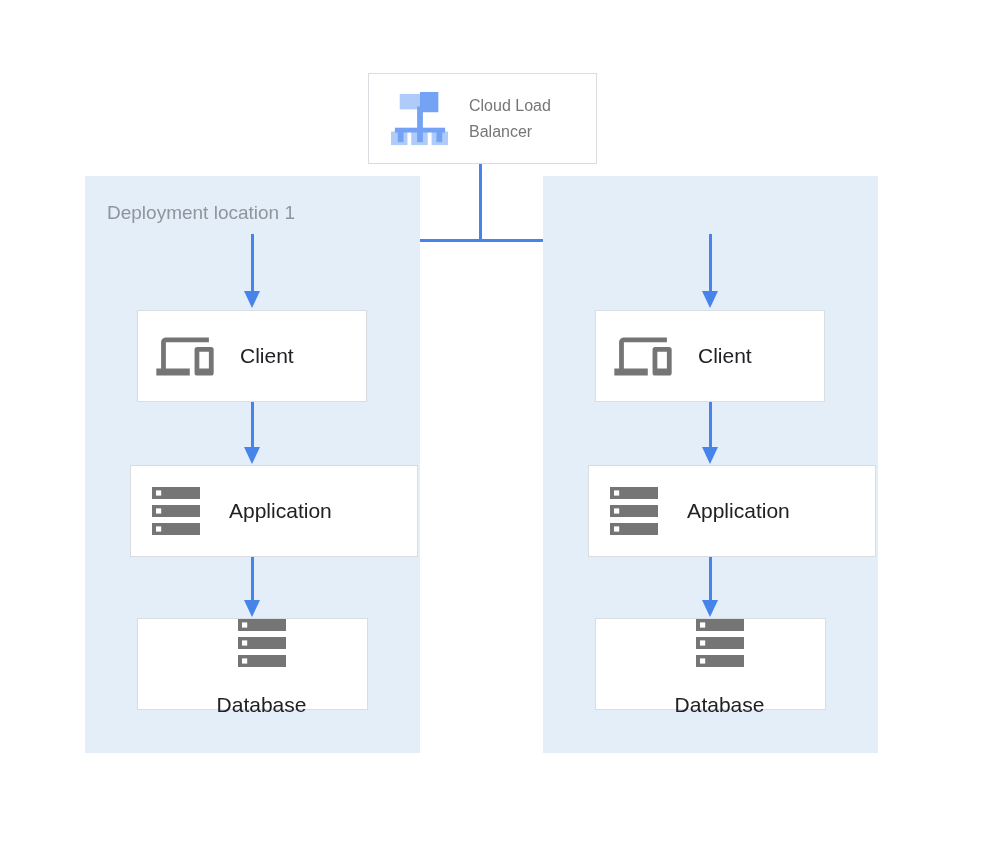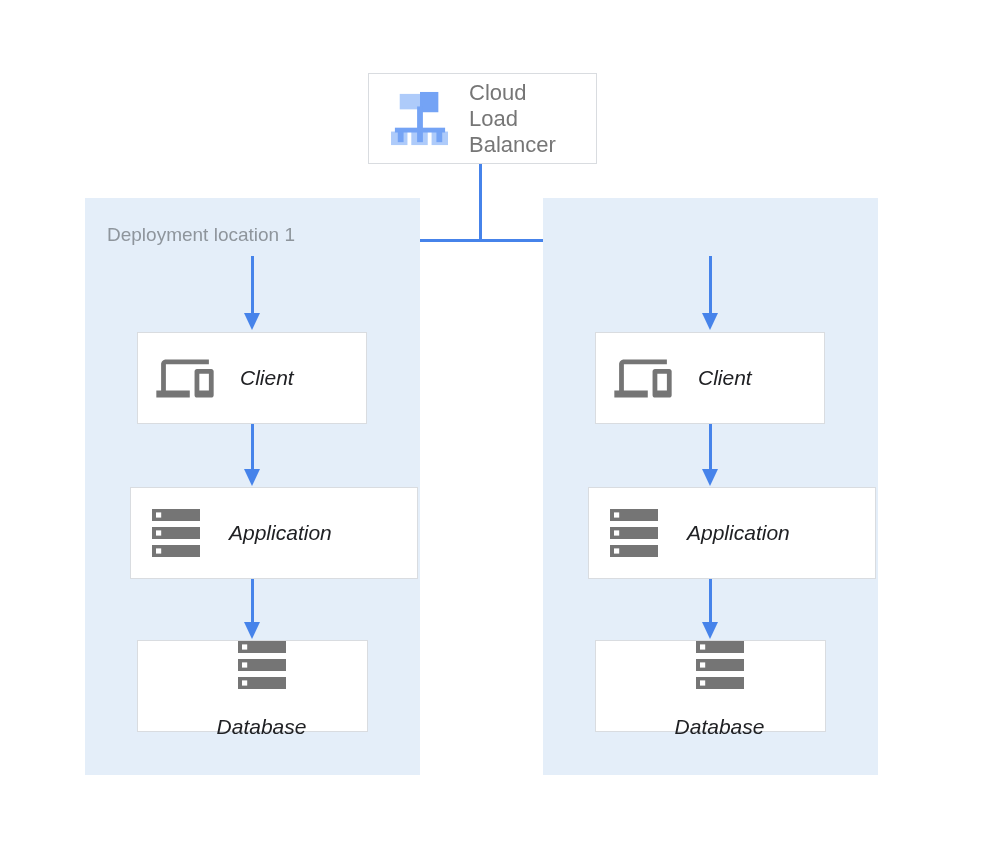--- a/index.html
+++ b/index.html
@@ -18,47 +18,47 @@
   .canvas{position:relative;width:996px;height:856px;background:#fff;overflow:hidden;}
 
   
   .lb-box{
     position:absolute;left:368px;top:73px;width:229px;height:91px;
     background:#fff;border:1px solid var(--node-border);
     box-sizing:border-box;display:flex;align-items:center;gap:18px;
     padding-left:20px;
   }
   .lb-label{
-    font-size:22px;line-height:26px;color:var(--lb-label-gray);
+    font-size:16px;line-height:26px;color:var(--lb-label-gray);
     max-width:108px;
   }
 
   
   .panel{
-    position:absolute;top:198px;width:335px;height:577px;
+    position:absolute;top:176px;width:335px;height:577px;
     background:var(--panel-background);
   }
   .panel.left{left:85px;}
   .panel.right{left:543px;}
   .zone-label{
     position:absolute;left:22px;top:26px;
     font-size:19px;color:var(--zone-label-gray);
     white-space:nowrap;
   }
 
   
   .node{
     position:absolute;background:#fff;border:1px solid var(--node-border);
     box-sizing:border-box;display:flex;align-items:center;gap:26px;
     padding-left:18px;height:92px;
   }
   .node.client{left:52px;top:134px;width:230px;}
   .node.application{left:45px;top:289px;width:288px;}
   .node.database{left:52px;top:442px;width:231px;flex-direction:column;}
-  .node-label{font-size:21px;color:var(--node-label-color);white-space:nowrap;font-style:italic;}
+  .node-label{font-size:21px;color:var(--node-label-color);white-space:nowrap;}
   .node-icon{color:var(--icon-gray);flex:0 0 auto;display:block;}
 
   
   .vline{position:absolute;width:3px;background:var(--connector-blue);}
   .hline{position:absolute;height:3px;background:var(--connector-blue);}
   .arrowhead{
     position:absolute;width:0;height:0;
     border-left:8px solid transparent;border-right:8px solid transparent;
     border-top:17px solid var(--connector-blue);
   }

